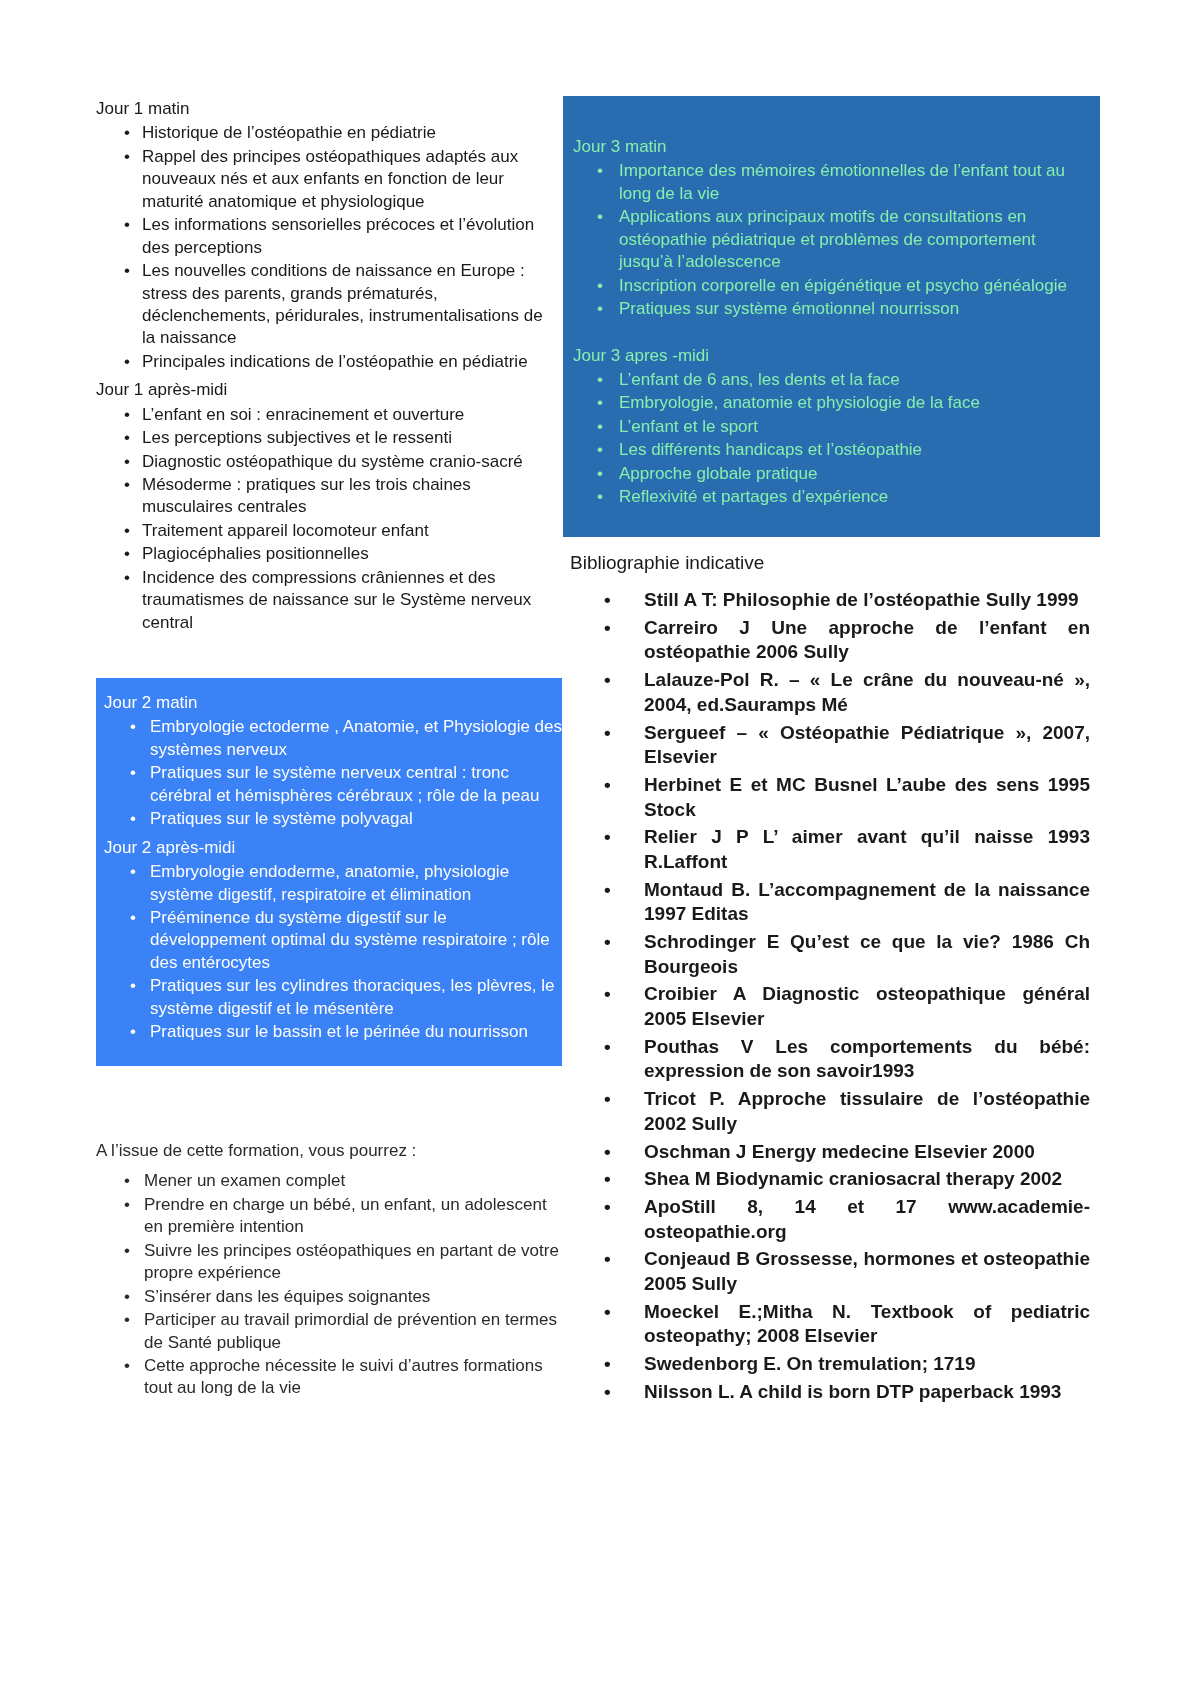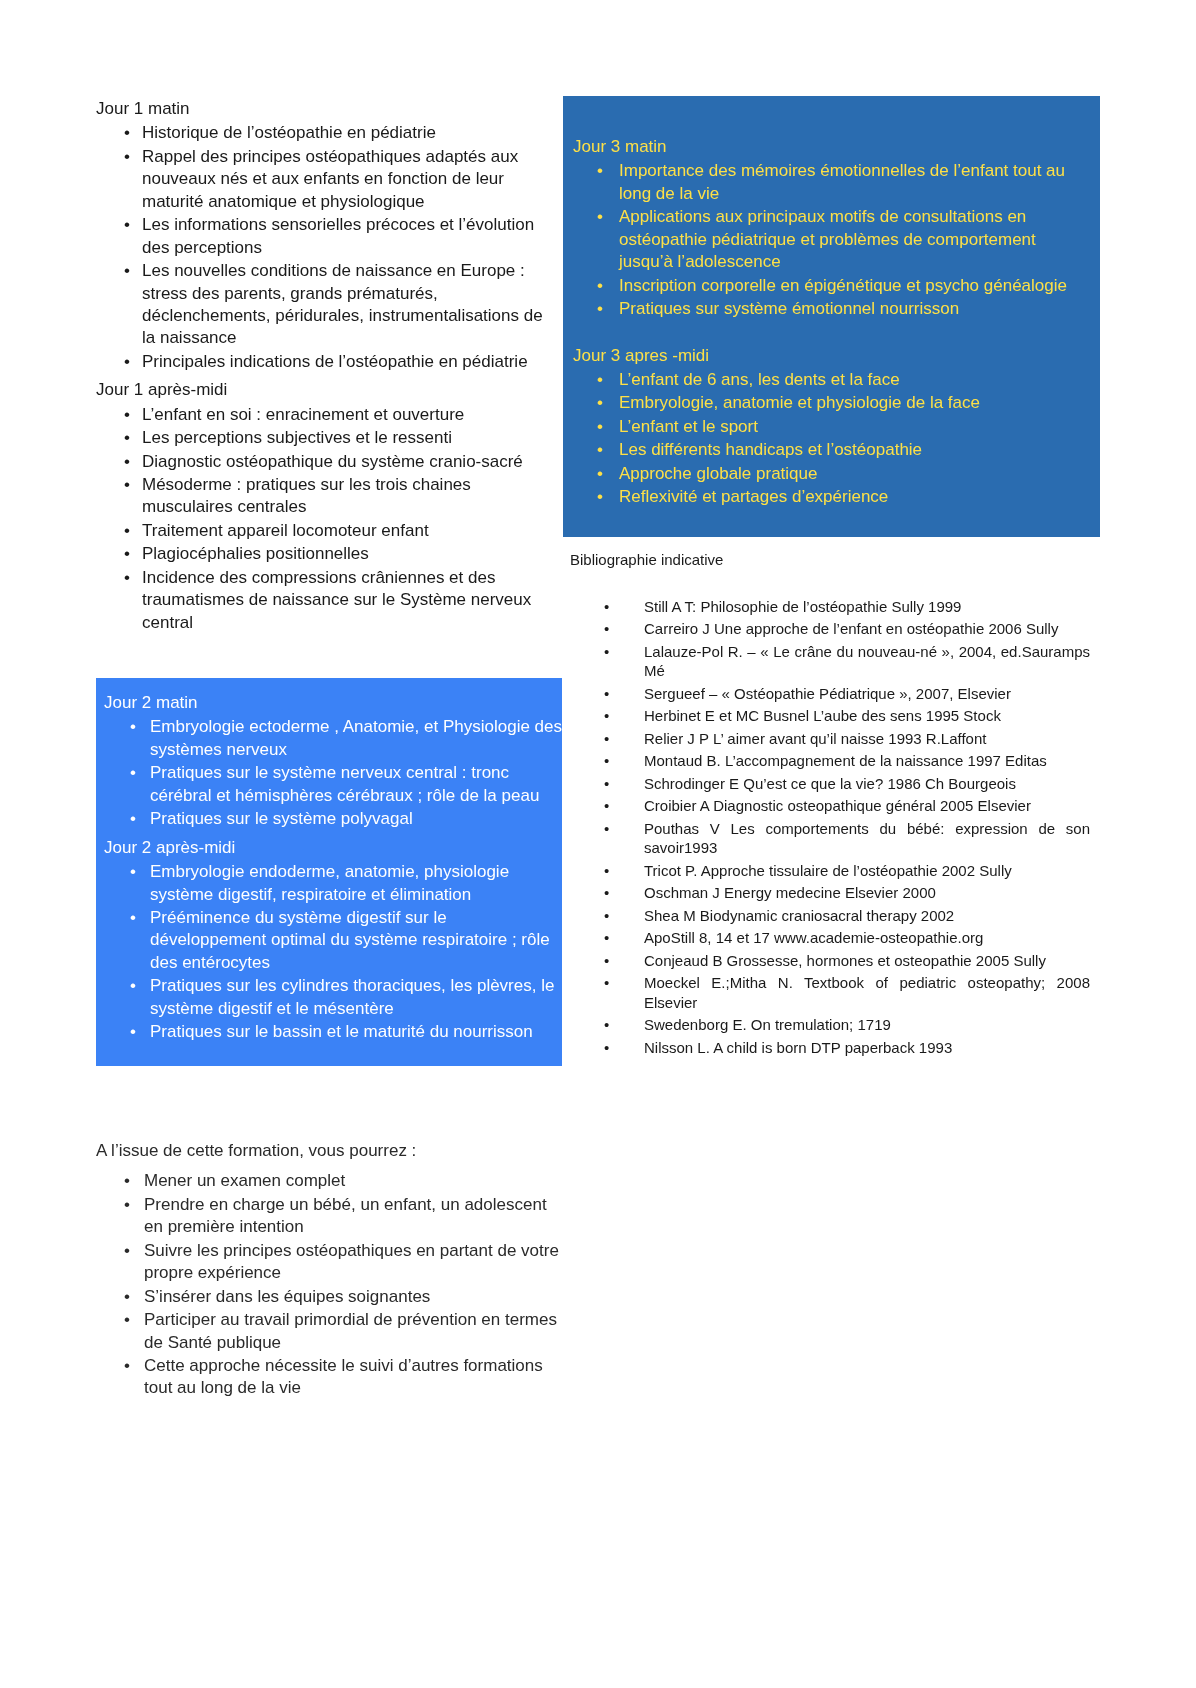--- a/index.html
+++ b/index.html
@@ -79,43 +79,44 @@
   #outcomes ul.bullets > li { padding-left: 48px; }
   #outcomes ul.bullets > li:before { left: 28px; }
 
   
   #box-jour3 {
     position: absolute;
     left: 563px;
     top: 96px;
     width: 537px;
     background: #2a6cb0;
-    color: #fde047;
+    color: #86efac;
     padding: 40px 0 22px 0;
     box-sizing: border-box;
   }
   #box-jour3 .heading { padding-left: 10px; }
   #box-jour3 ul.bullets > li { padding-left: 56px; padding-right: 10px; }
   #box-jour3 ul.bullets > li:before { left: 34px; }
   #box-jour3 .spacer { height: 18px; }
 
   
   #biblio {
     position: absolute;
     left: 570px;
     top: 550px;
     width: 520px;
   }
-  #biblio .heading { font-size: 15px; margin-bottom: 27px; }
+  #biblio .heading { font-size: 19px; margin-bottom: 13px; }
   #biblio ul.bullets > li {
     padding-left: 74px;
-    font-size: 15px;
+    font-size: 19px;
     line-height: 1.3;
     margin-bottom: 3px;
     text-align: justify;
+    font-weight: bold;
   }
   #biblio ul.bullets > li:before { left: 34px; }
 
   
   #photo {
     position: absolute;
     left: 96px;
     top: 930px;
     width: 994px;
     height: 548px;
@@ -199,21 +200,21 @@
     <ul class="bullets">
       <li>Embryologie ectoderme , Anatomie, et Physiologie des systèmes nerveux</li>
       <li>Pratiques sur le système nerveux central : tronc cérébral et hémisphères cérébraux ; rôle de la peau</li>
       <li>Pratiques sur le système polyvagal</li>
     </ul>
     <p class="heading">Jour 2 après-midi</p>
     <ul class="bullets">
       <li>Embryologie endoderme, anatomie, physiologie système digestif, respiratoire et élimination</li>
       <li>Prééminence du système digestif sur le développement optimal du système respiratoire ; rôle des entérocytes</li>
       <li>Pratiques sur les cylindres thoraciques, les plèvres, le système digestif et le mésentère</li>
-      <li>Pratiques sur le bassin et le maturité du nourrisson</li>
+      <li>Pratiques sur le bassin et le périnée du nourrisson</li>
     </ul>
   </div>
 
   <div id="outcomes">
     <p class="heading">A l’issue de cette formation, vous pourrez :</p>
     <ul class="bullets">
       <li>Mener un examen complet</li>
       <li>Prendre en charge un bébé, un enfant, un adolescent en première intention</li>
       <li>Suivre les principes ostéopathiques en partant de votre propre expérience</li>
       <li>S’insérer dans les équipes soignantes</li>

